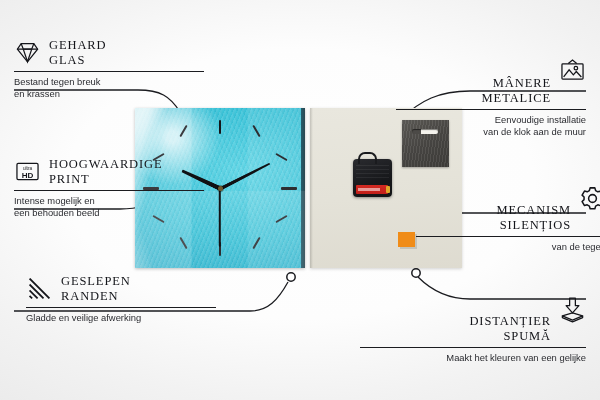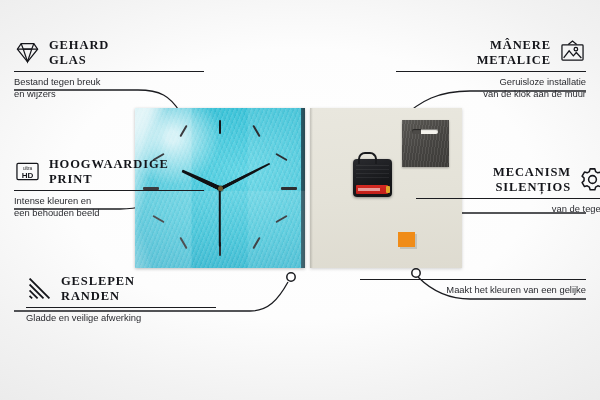--- a/index.html
+++ b/index.html
@@ -71,23 +71,23 @@
     background:linear-gradient(180deg,#d32a22,#a8141010);background-color:#c31f1a;}
   .battery:after{content:"";position:absolute;right:-2px;top:1px;width:4px;height:7px;background:#e0a62a;border-radius:1px;}
   .battery-label{position:absolute;left:2px;top:2.5px;width:22px;height:3px;background:rgba(255,255,255,.55);}
   .foam{position:absolute;left:88px;top:124px;width:17px;height:15px;background:#f08c18;
     box-shadow:2px 2px 0 rgba(0,0,0,.12);}
 
   
   .callout{position:absolute;width:190px;}
   .callout .head{display:flex;align-items:center;gap:8px;}
   .callout.right .head{flex-direction:row;justify-content:flex-end;}
-  .ttl{font-size:12.5px;letter-spacing:.9px;line-height:1.18;color:#14151a;font-weight:bold;
+  .ttl{font-size:12.5px;letter-spacing:.9px;line-height:1.18;color:#14151a;font-weight:normal;
     text-transform:uppercase;font-family:"Liberation Serif",serif;}
-  .callout.right .ttl{text-align:right;}
+  .callout.right .ttl{text-align:right;margin-top:38px;}
   .rule{height:1.4px;background:#1b1c20;margin:3px 0 4px;}
   .sub{font-size:9.4px;line-height:1.34;color:#2b2c31;font-family:Liberation Sans, sans-serif;}
   .callout.right .sub{text-align:right;}
   .ico{width:27px;height:27px;flex:0 0 27px;display:block;}
 
   #lines{position:absolute;left:0;top:0;width:600px;height:400px;pointer-events:none;}
 </style>
 </head>
 <body>
 
@@ -162,39 +162,39 @@
         </g>
       </svg>
       <div class="ttl">
         <div>GEHARD</div>
         <div>GLAS</div>
       </div>
     </div>
     <div class="rule"></div>
     <div class="sub">
       <div>Bestand tegen breuk</div>
-      <div>en wijzers</div>
+      <div>en krassen</div>
     </div>
   </div>
 
   <div class="callout left" style="left:14px;top:157px;">
     <div class="head">
       <svg class="ico" viewBox="0 0 32 32">
         <rect x="3.5" y="6.5" width="25" height="19" rx="1.5" fill="none" stroke="#14151a" stroke-width="1.5"></rect>
         <text x="16" y="14.6" font-family="Liberation Sans, sans-serif" font-size="5.6" text-anchor="middle" fill="#14151a">ultra</text>
         <text x="16" y="23.2" font-family="Liberation Sans, sans-serif" font-size="9.6" font-weight="bold" text-anchor="middle" fill="#14151a">HD</text>
       </svg>
       <div class="ttl">
         <div>HOOGWAARDIGE</div>
         <div>PRINT</div>
       </div>
     </div>
     <div class="rule"></div>
     <div class="sub">
-      <div>Intense kleuren en</div>
+      <div>Intense mogelijk en</div>
       <div>een behouden beeld</div>
     </div>
   </div>
 
   <div class="callout left" style="left:26px;top:274px;">
     <div class="head">
       <svg class="ico" viewBox="0 0 32 32">
         <g stroke="#14151a" stroke-width="2.1" stroke-linecap="square">
           <path d="M5 5 L27 27"></path>
             <path d="M5 12 L20 27"></path>
@@ -223,21 +223,21 @@
         <g fill="none" stroke="#14151a" stroke-width="1.5">
           <path d="M11 6.5 L16 2.5 L21 6.5"></path>
           <rect x="3.5" y="7" width="25" height="18" rx="1"></rect>
           <path d="M5.5 22.5 L12 14 L17 20 L20.5 16 L26.5 22.5"></path>
           <circle cx="20" cy="12" r="2.1"></circle>
         </g>
       </svg>
     </div>
     <div class="rule"></div>
     <div class="sub">
-      <div>Geruisloze installatie</div>
+      <div>Eenvoudige installatie</div>
       <div>van de klok aan de muur</div>
     </div>
   </div>
 
   <div class="callout right" style="left:416px;top:165px;">
     <div class="head">
       <div class="ttl">
         <div>MECANISM</div>
         <div>SILENȚIOS</div>
       </div>
@@ -248,19 +248,32 @@
         </g>
       </svg>
     </div>
     <div class="rule"></div>
     <div class="sub">
       <div>van de tegen</div>
     </div>
   </div>
 
   <div class="callout right" style="left:360px;top:276px;width:226px;">
+    <div class="head">
+      <div class="ttl">
+        <div>DISTANȚIER</div>
+        <div>SPUMĂ</div>
+      </div>
+      <svg class="ico" viewBox="0 0 32 32">
+        <g fill="none" stroke="#14151a" stroke-width="1.5" stroke-linejoin="round">
+          <path d="M12.6 2.5 h6.8 v9 h4.2 L16 20 L8.4 11.5 h4.2 Z"></path>
+          <path d="M16 20 L4 23.5 L16 28.5 L28 23.5 Z"></path>
+          <path d="M4 23.5 v2.2 L16 30.7 L28 25.7 v-2.2"></path>
+        </g>
+      </svg>
+    </div>
     <div class="rule"></div>
     <div class="sub">
       <div>Maakt het kleuren van een gelijke</div>
     </div>
   </div>
 
 </div>
 
 </body></html>

